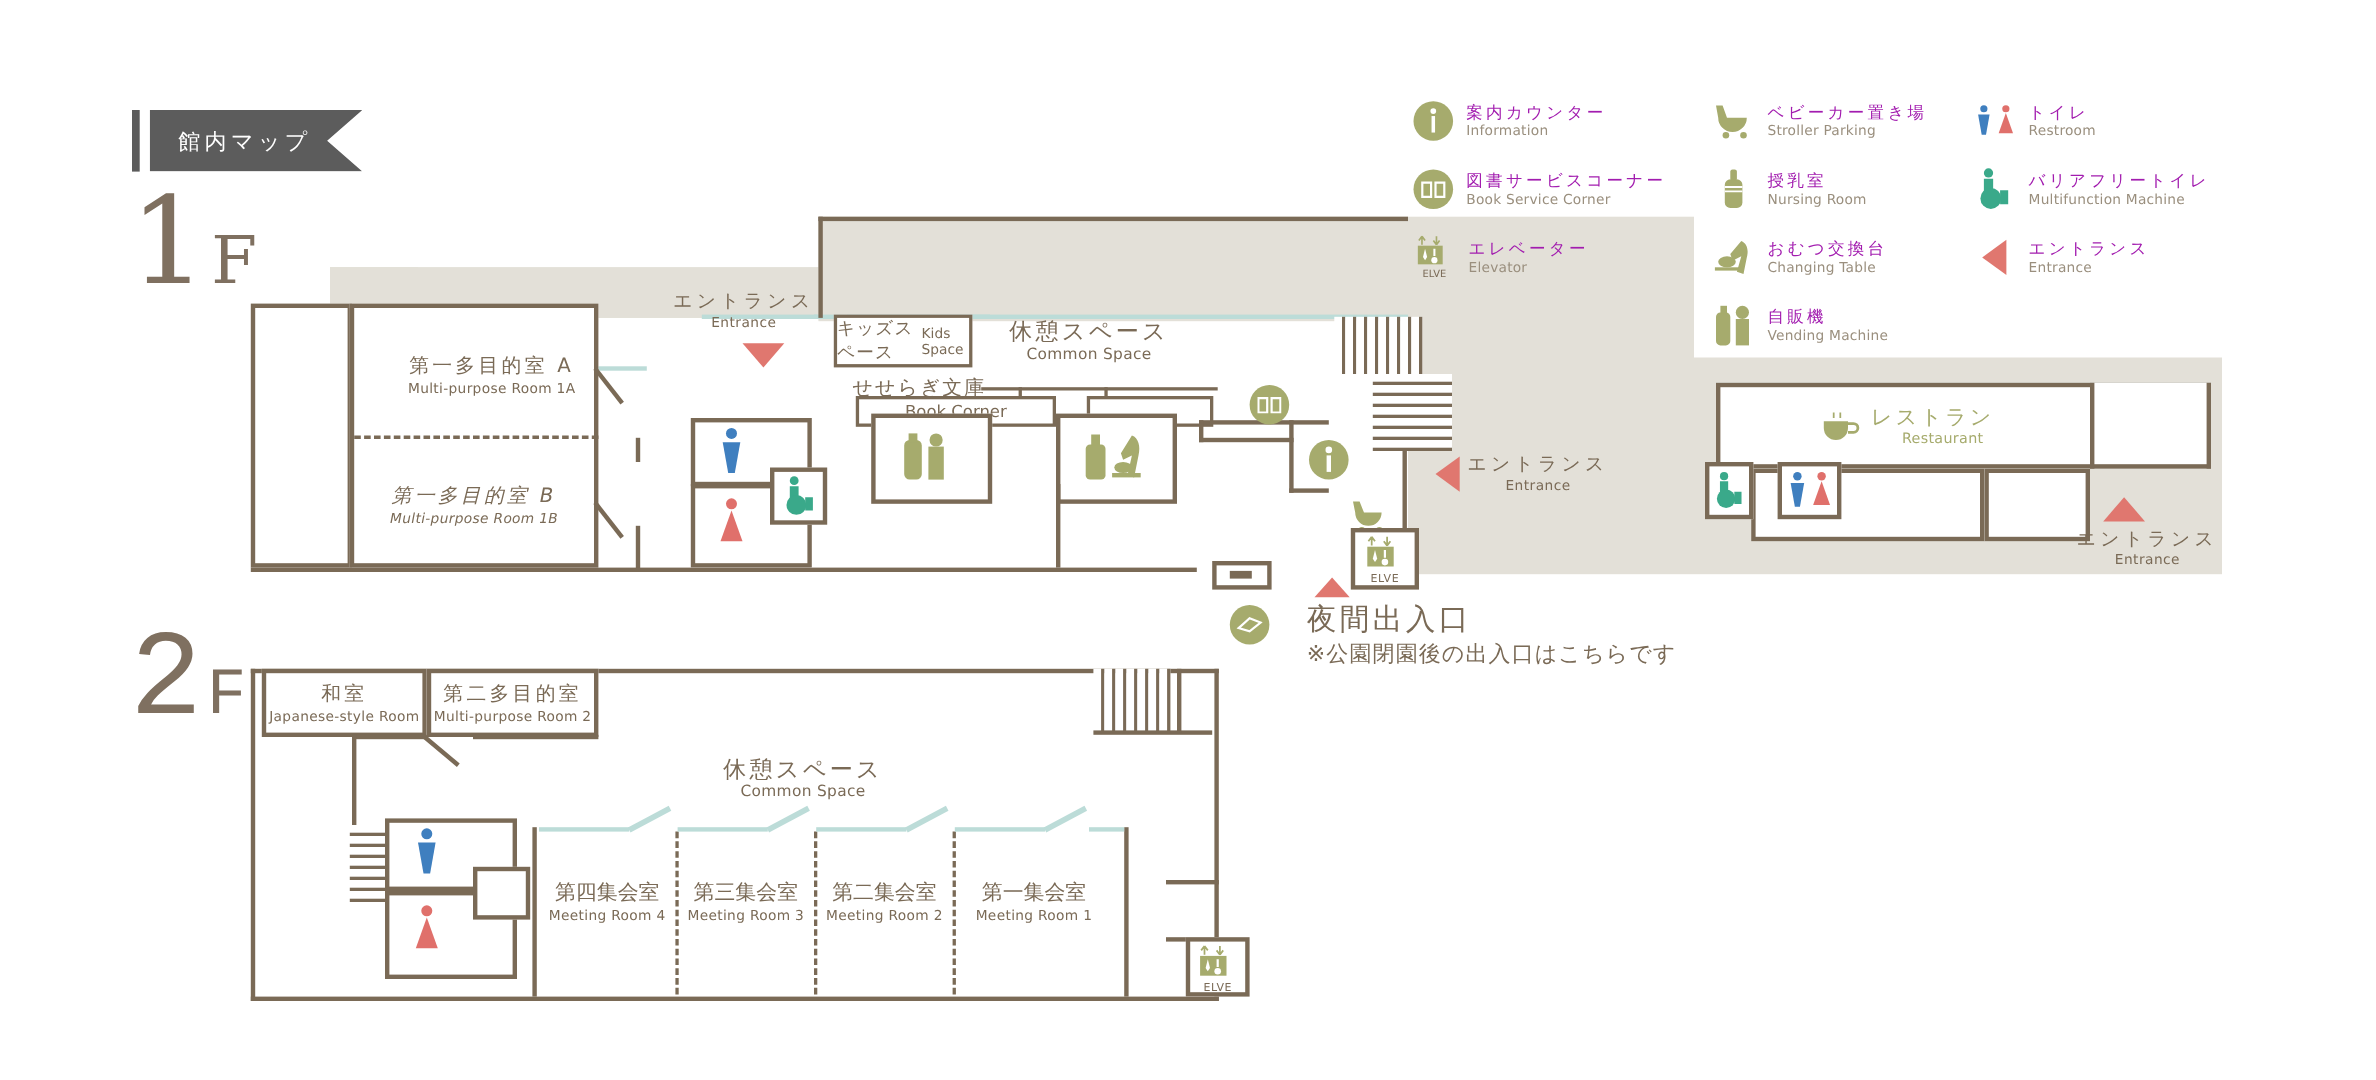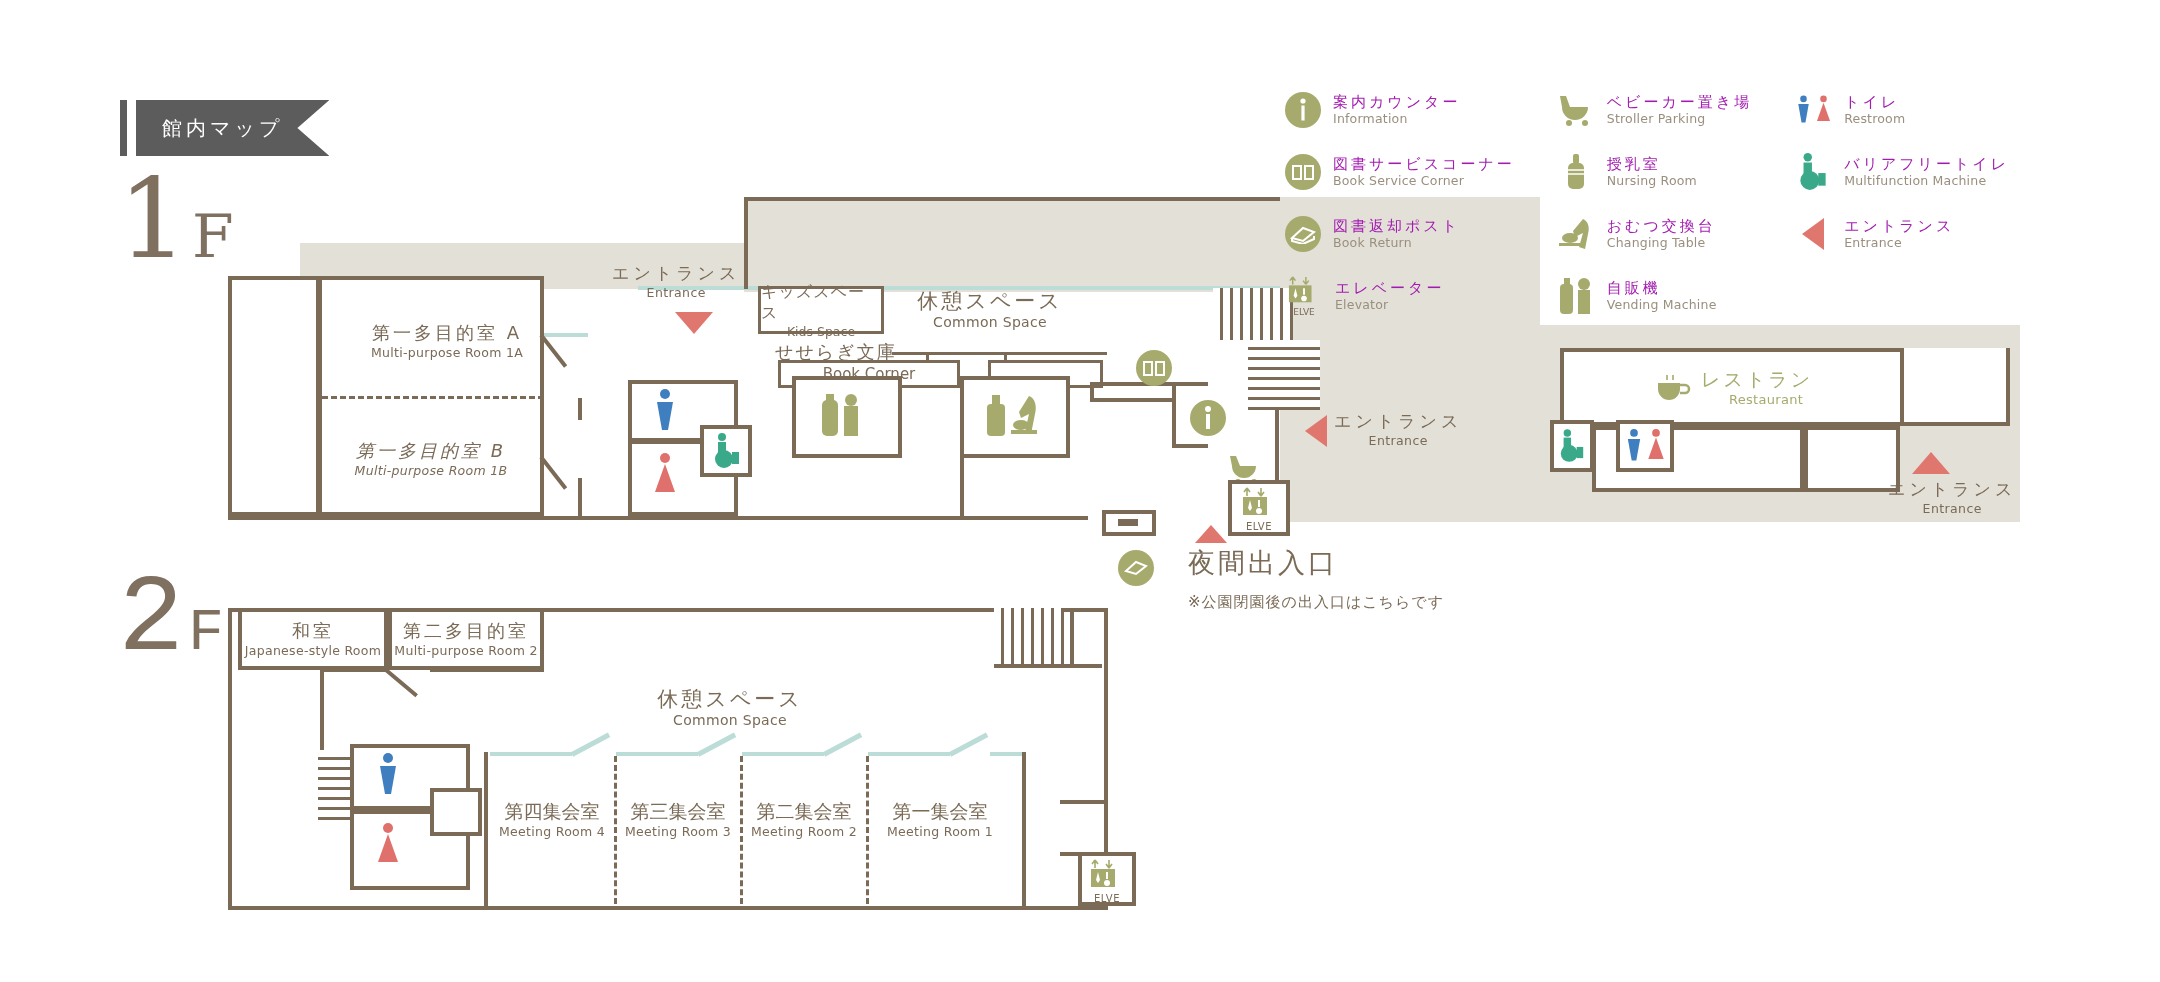--- a/index.html
+++ b/index.html
@@ -23,21 +23,21 @@
   .wallh{background:#7a6a56;height:4px;}
   .wallv{background:#7a6a56;width:4px;}
   .dashv{border-left:3px dashed #7a6a56;}
   .dashh{border-top:3px dashed #7a6a56;}
   .teal{background:#bcdcd8;height:4px;}
   .tealslash{background:#bcdcd8;height:5px;transform-origin:left center;}
   .lbl{font-size:17px;color:#7a6a56;text-align:center;line-height:1.25;white-space:nowrap;}
   .lbl .ja{font-size:18px;letter-spacing:3px;display:block;}
   .lbl .en{font-size:12.5px;letter-spacing:.3px;display:block;}
   .lblbox{border:3px solid #7a6a56;background:#fff;box-sizing:border-box;
-          display:flex;flex-direction:column;align-items:center;justify-content:center;}
+          display:flex;flex-direction:row;align-items:center;justify-content:center;}
   
   .stairV{display:flex;}
   .stairV i{width:7px;background:#fff;border-right:3px solid #7a6a56;height:100%;display:block;}
   .stairH i{height:7px;background:#fff;border-bottom:3px solid #7a6a56;display:block;}
   
   .triL{width:0;height:0;border-top:16px solid transparent;border-bottom:16px solid transparent;
         border-right:22px solid #e0776f;}
   .triD{width:0;height:0;border-left:19px solid transparent;border-right:19px solid transparent;
         border-top:22px solid #e0776f;}
   .triU{width:0;height:0;border-left:19px solid transparent;border-right:19px solid transparent;
@@ -49,21 +49,21 @@
   
   #legend{left:1285px;top:88px;display:flex;gap:42px;}
   .legcol{display:flex;flex-direction:column;gap:18px;}
   .legitem{display:flex;align-items:center;gap:12px;height:44px;}
   .legtxt .ja{display:block;font-size:15px;letter-spacing:3px;color:#a21caf;line-height:1.1;}
   .legtxt .en{display:block;font-size:12.5px;color:#9a8f7e;letter-spacing:.2px;}
   .circ{width:36px;height:36px;border-radius:50%;background:#a6ab6d;
         display:flex;align-items:center;justify-content:center;flex:0 0 36px;}
   .icnbox{width:38px;display:flex;align-items:center;justify-content:center;flex:0 0 38px;}
   .night .ja{font-size:27px;letter-spacing:3px;color:#7a6a56;display:block;}
-  .night .note{font-size:15px;color:#7a6a56;letter-spacing:1px;display:block;margin-top:12px;text-align:right;}
+  .night .note{font-size:20px;color:#7a6a56;letter-spacing:1px;display:block;margin-top:0;text-align:right;}
 </style>
 </head>
 <body>
 
 <div class="abs" id="banner">
   <div class="bar"></div>
   <div class="flag">
     <span>館内マップ</span>
   </div>
 </div>
@@ -437,32 +437,20 @@
         <svg width="24" height="17" viewBox="0 0 24 17">
             <path d="M2 2h8v13H2zM14 2h8v13h-8z" fill="none" stroke="#fff" stroke-width="2"></path>
           </svg>
       </div>
       <div class="legtxt">
         <span class="ja">図書サービスコーナー</span>
         <span class="en">Book Service Corner</span>
       </div>
     </div>
     <div class="legitem">
-      <div class="circ">
-        <svg width="26" height="19" viewBox="0 0 26 19">
-            <path d="M2 13 13 3l11 4-11 9z" fill="none" stroke="#fff" stroke-width="2"></path>
-            <path d="M2 13v3l11 3 11-5v-3" fill="none" stroke="#fff" stroke-width="2"></path>
-          </svg>
-      </div>
-      <div class="legtxt">
-        <span class="ja">図書返却ポスト</span>
-        <span class="en">Book Return</span>
-      </div>
-    </div>
-    <div class="legitem">
       <div class="icnbox">
         <div style="text-align:center;">
           <svg width="38" height="32" viewBox="0 0 40 34">
             <path d="M8 2v8M8 2 5 6M8 2l3 4M22 10V2M22 10l-3-4M22 10l3-4" stroke="#a6ab6d" stroke-width="1.6" fill="none"></path>
             <rect x="4" y="11" width="24" height="18" fill="#a6ab6d"></rect>
             <path d="M11 14l2 8-2 3-2-3z" fill="#fff"></path>
               <path d="M19 14h2v7h-2z" fill="#fff"></path>
               <circle cx="20" cy="25" r="3" fill="#fff"></circle>
           </svg>
           <div style="font-size:9px;color:#7a6a56;margin-top:-4px;">ELVE</div>

